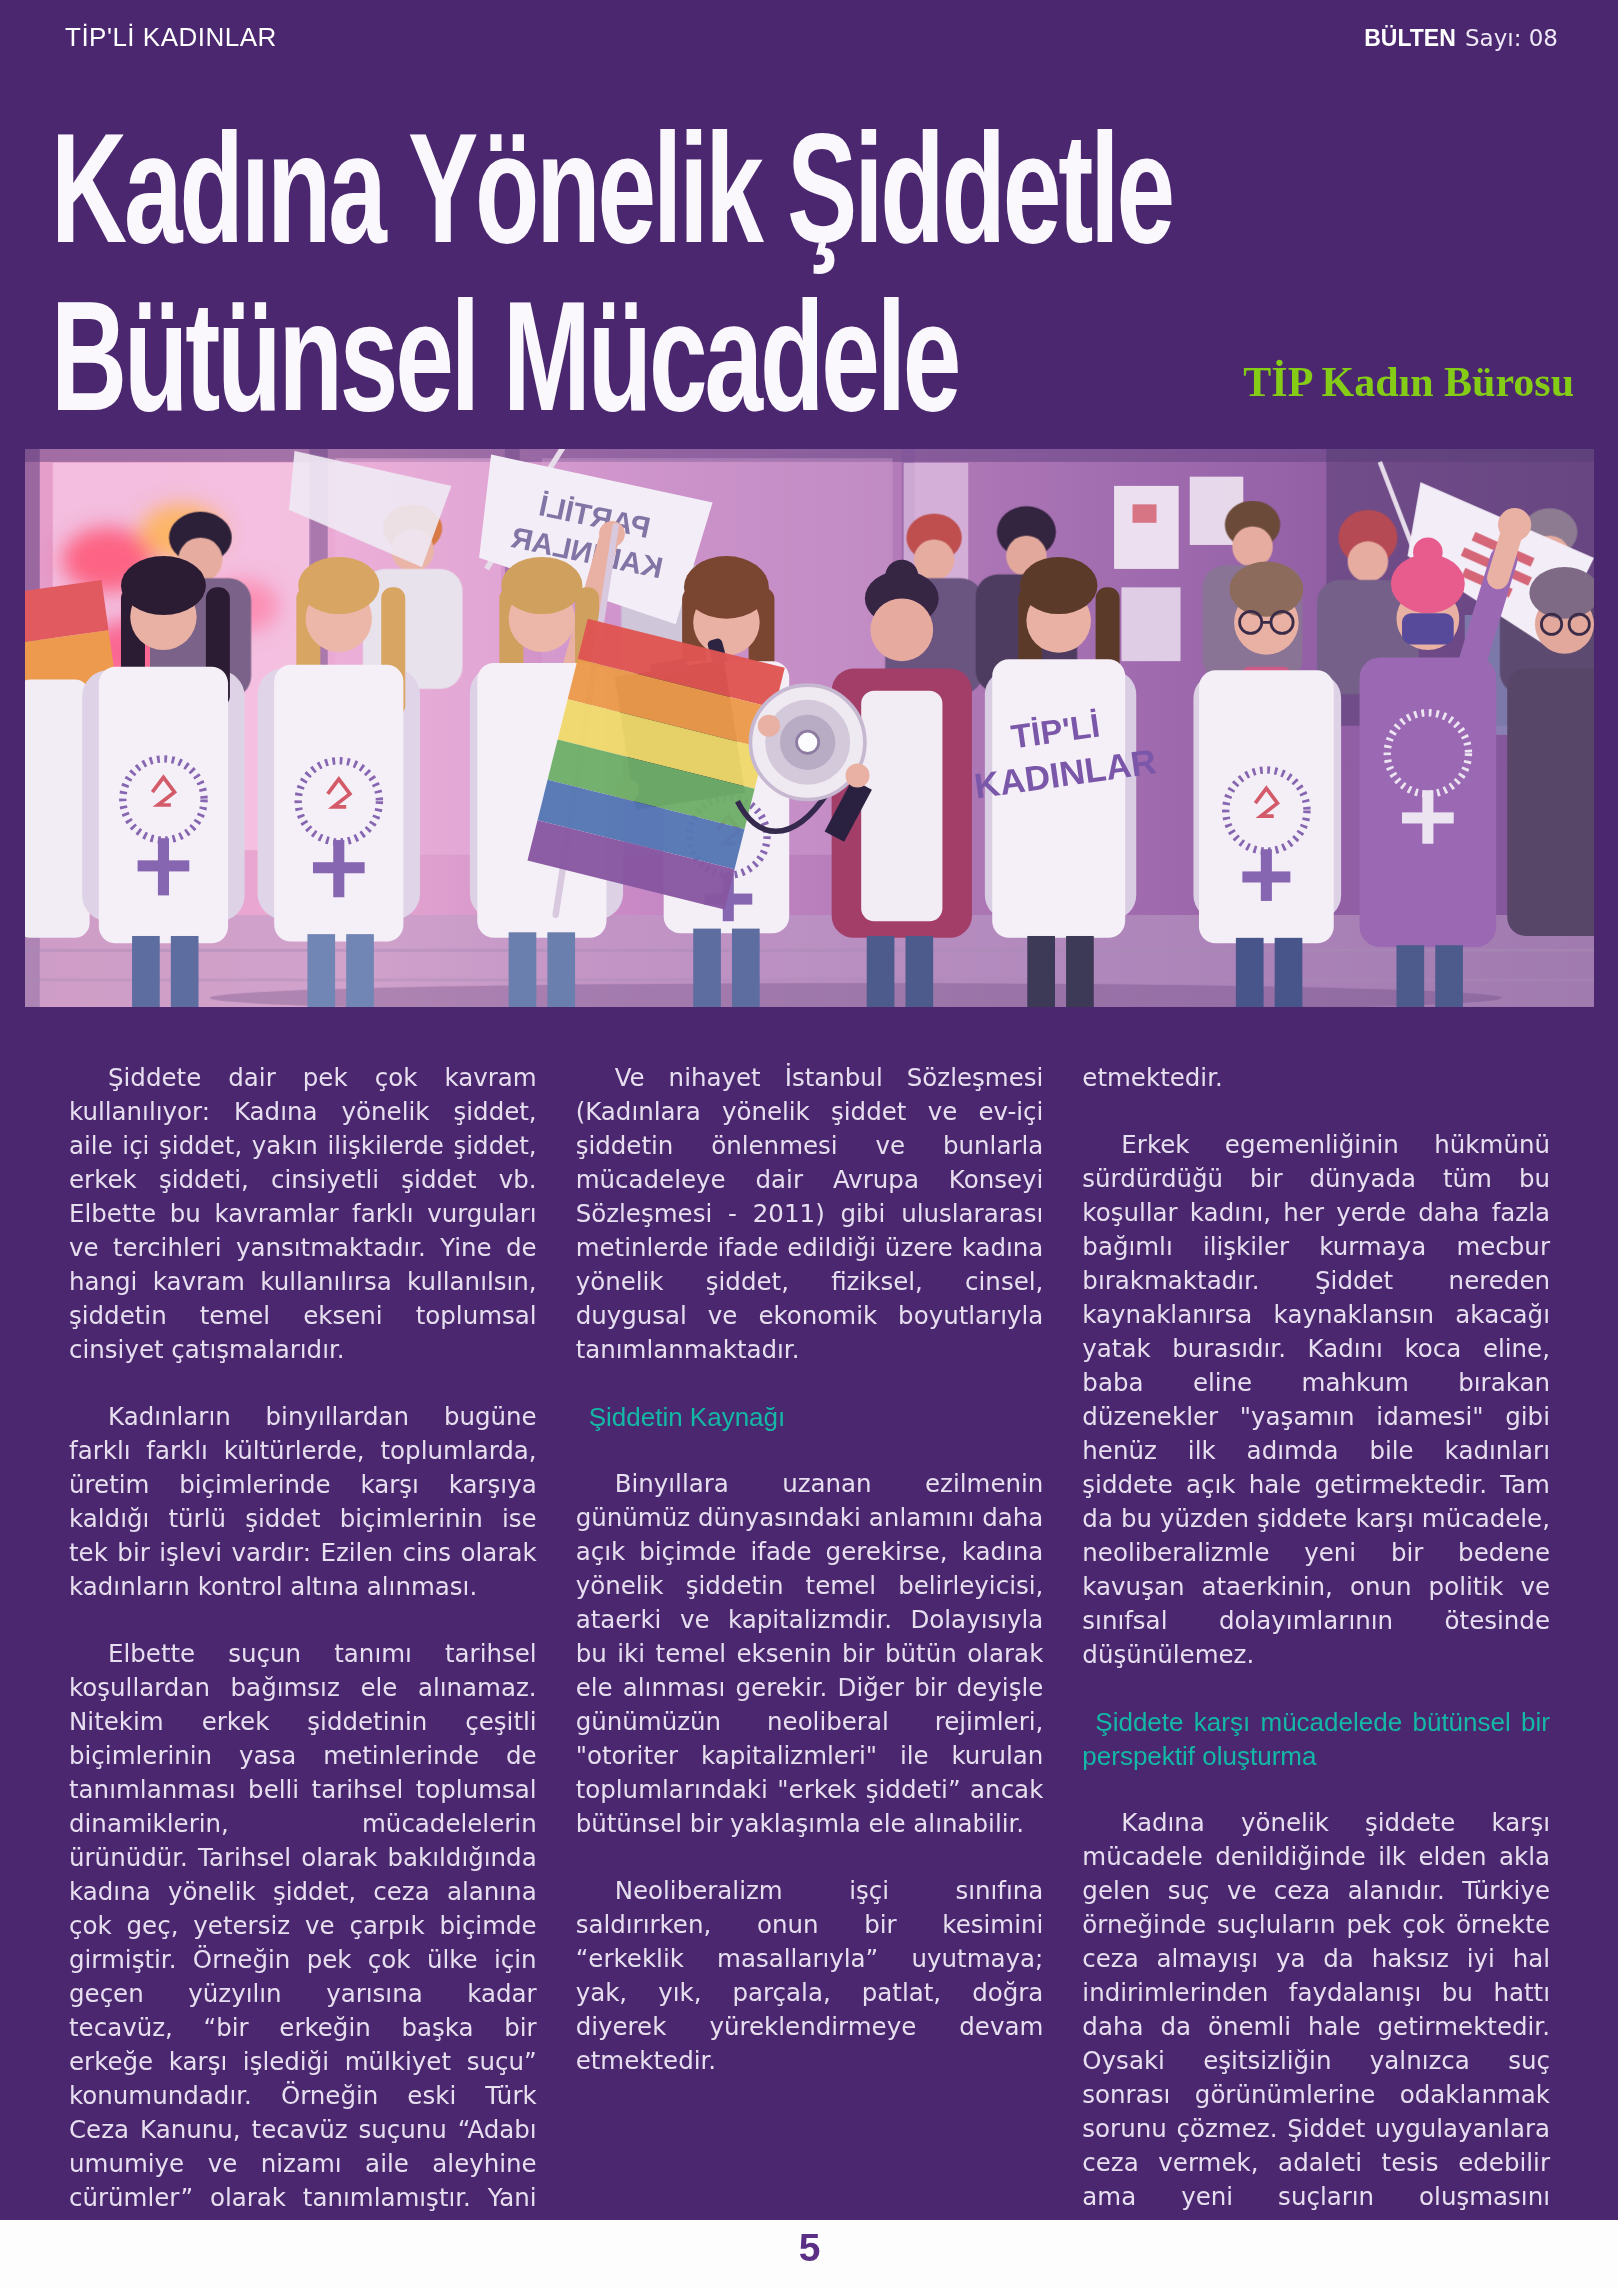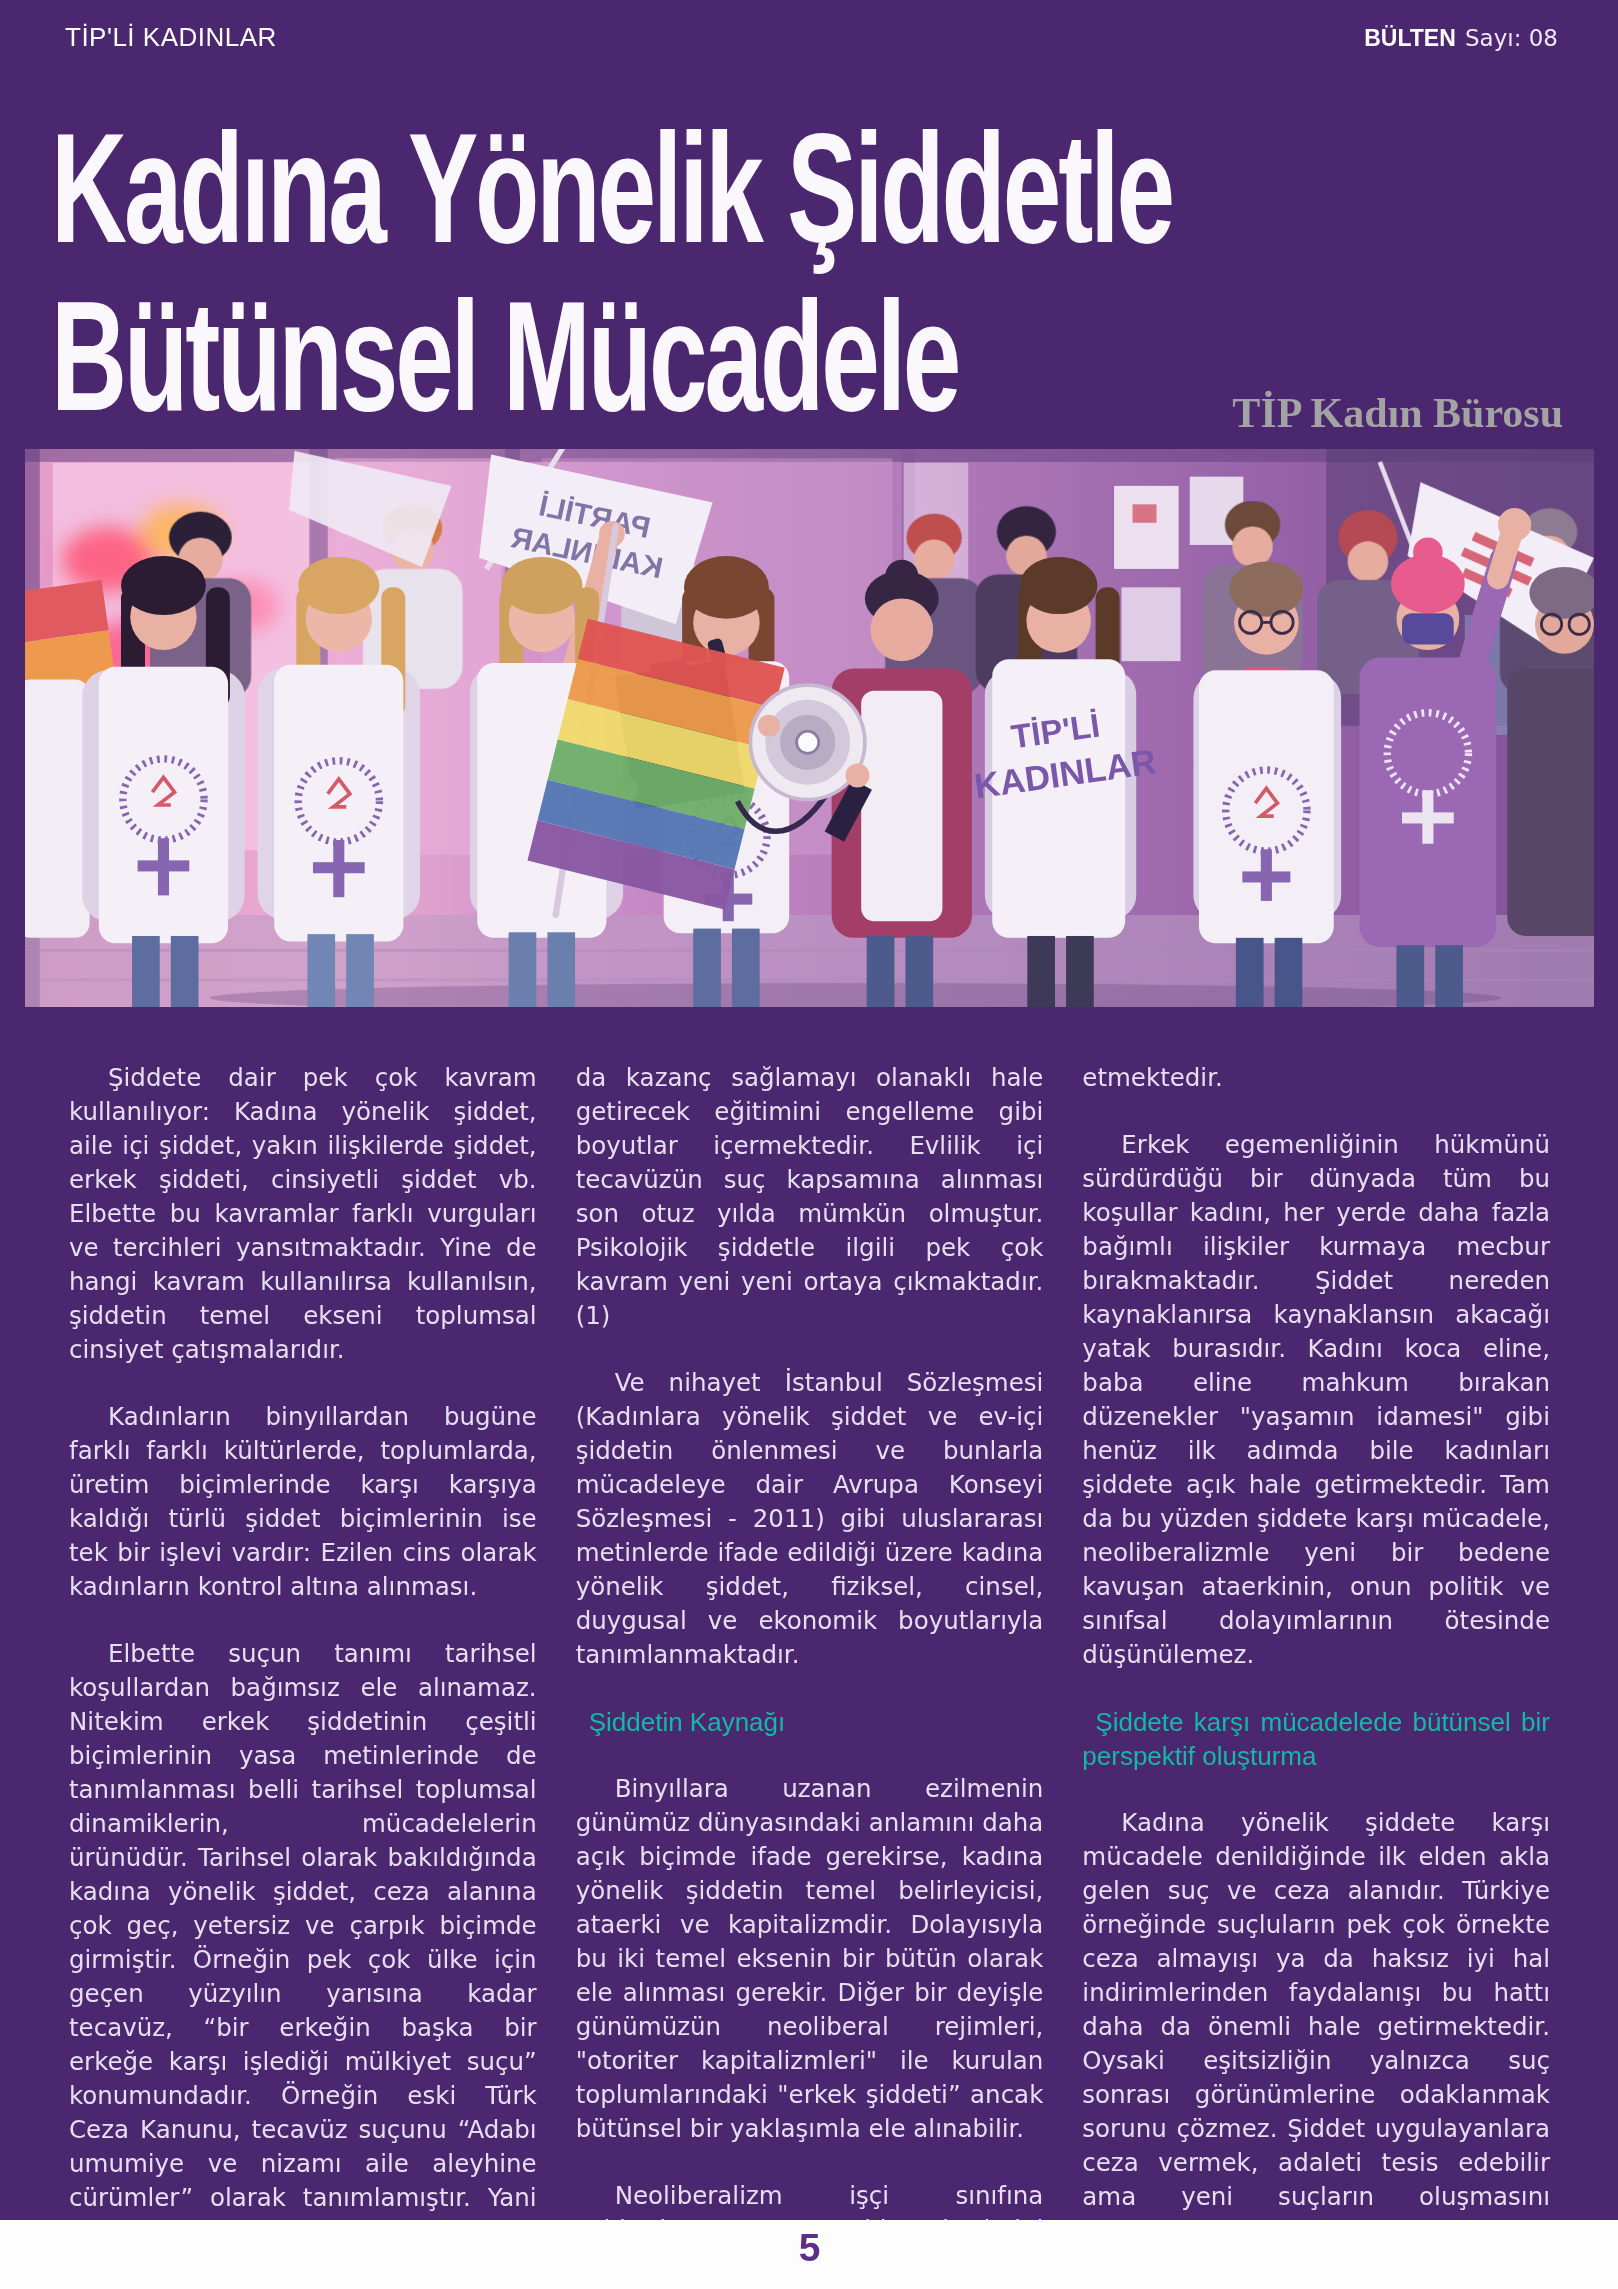--- a/index.html
+++ b/index.html
@@ -14,21 +14,21 @@
   .masthead{position:absolute;top:22px;left:65px;right:61px;display:flex;justify-content:space-between;align-items:baseline;color:#ffffff;}
   .brand{font-family:"Liberation Sans",sans-serif;font-weight:normal;font-size:26px;letter-spacing:0.5px;}
   .issue{font-size:23px;color:#efe8f6;}
   .issue .b{font-family:"Liberation Sans",sans-serif;font-weight:bold;color:#ffffff;margin-right:9.2px;text-align:center;}
   
   .title-block{position:absolute;top:111px;left:51px;width:1523px;color:#fbf8fd;}
   .tline{display:inline-block;font-family:"Liberation Sans",sans-serif;font-weight:bold;
          font-size:155px;letter-spacing:-4.6px;transform:scaleX(.68);transform-origin:0 50%;
          white-space:nowrap;line-height:1;}
   .trow{height:168px;}
-  .byline{position:absolute;top:247px;right:11px;font-family:"Liberation Serif",serif;font-weight:bold;font-size:42px;color:#a3a3a3;margin-top:31px;}
+  .byline{position:absolute;top:247px;right:0px;font-family:"Liberation Serif",serif;font-weight:bold;font-size:42px;color:#84cc16;}
   
   .photo{position:absolute;left:25px;top:449px;width:1569px;height:558px;margin:0;}
   .photo svg{display:block;width:100%;height:100%;}
   
   .columns{
     position:absolute;top:1061px;left:69px;width:1481px;
     display:grid;grid-template-columns:repeat(3,1fr);column-gap:39px;
     color:#e7dff0;font-size:24.5px;line-height:34px;text-align:justify;
   }
   .columns p{margin:0 0 33px 0;}
@@ -348,21 +348,20 @@
   </figure>
 
   <main class="columns">
     <div class="col">
       <p class="indent">Şiddete dair pek çok kavram kullanılıyor: Kadına yönelik şiddet, aile içi şiddet, yakın ilişkilerde şiddet, erkek şiddeti, cinsiyetli şiddet vb. Elbette bu kavramlar farklı vurguları ve tercihleri yansıtmaktadır. Yine de hangi kavram kullanılırsa kullanılsın, şiddetin temel ekseni toplumsal cinsiyet çatışmalarıdır.</p>
       <p class="indent">Kadınların binyıllardan bugüne farklı farklı kültürlerde, toplumlarda, üretim biçimlerinde karşı karşıya kaldığı türlü şiddet biçimlerinin ise tek bir işlevi vardır: Ezilen cins olarak kadınların kontrol altına alınması.</p>
       <p class="indent">Elbette suçun tanımı tarihsel koşullardan bağımsız ele alınamaz. Nitekim erkek şiddetinin çeşitli biçimlerinin yasa metinlerinde de tanımlanması belli tarihsel toplumsal dinamiklerin, mücadelelerin ürünüdür.  Tarihsel olarak bakıldığında kadına yönelik şiddet, ceza alanına çok geç, yetersiz ve çarpık biçimde girmiştir. Örneğin pek çok ülke için geçen yüzyılın yarısına kadar tecavüz, “bir erkeğin başka bir erkeğe karşı işlediği mülkiyet suçu” konumundadır. Örneğin eski Türk Ceza Kanunu, tecavüz suçunu “Adabı umumiye ve nizamı aile aleyhine cürümler” olarak tanımlamıştır. Yani TCK, tecavüzü, bedensel ve bireysel olarak ayrı bir varlık olan kadına karşı işlenmiş bir suç olarak değil, koca ya da babanın reisi olduğu aileye karşı işlenmiş bir suç olarak görmüştür.</p>
 
     </div>
     <div class="col">
-      <p class="cont">da kazanç sağlamayı olanaklı hale getirecek eğitimini engelleme gibi boyutlar içermektedir. Evlilik içi tecavüzün suç kapsamına alınması son otuz yılda mümkün olmuştur. Psikolojik şiddetle ilgili pek çok kavram yeni yeni ortaya çıkmaktadır. (1)</p>
       <p class="indent">Ve nihayet İstanbul Sözleşmesi (Kadınlara yönelik şiddet ve ev-içi şiddetin önlenmesi ve bunlarla mücadeleye dair Avrupa Konseyi Sözleşmesi - 2011) gibi uluslararası metinlerde ifade edildiği üzere kadına yönelik şiddet, fiziksel, cinsel, duygusal ve ekonomik boyutlarıyla tanımlanmaktadır.</p>
       <p class="subhead">Şiddetin Kaynağı</p>
       <p class="indent">Binyıllara uzanan ezilmenin günümüz dünyasındaki anlamını daha açık biçimde ifade gerekirse, kadına yönelik şiddetin temel belirleyicisi, ataerki ve kapitalizmdir. Dolayısıyla bu iki temel eksenin bir bütün olarak ele alınması gerekir. Diğer bir deyişle günümüzün neoliberal rejimleri, "otoriter kapitalizmleri" ile kurulan toplumlarındaki "erkek şiddeti” ancak bütünsel bir yaklaşımla ele alınabilir.</p>
       <p class="indent">Neoliberalizm işçi sınıfına saldırırken, onun bir kesimini “erkeklik masallarıyla” uyutmaya; yak, yık, parçala, patlat, doğra diyerek yüreklendirmeye devam etmektedir.</p>
 
     </div>
     <div class="col">
       <p class="cont">etmektedir.</p>
       <p class="indent">Erkek egemenliğinin hükmünü sürdürdüğü bir dünyada tüm bu koşullar kadını, her yerde daha fazla bağımlı ilişkiler kurmaya mecbur bırakmaktadır. Şiddet nereden kaynaklanırsa kaynaklansın akacağı yatak burasıdır. Kadını koca eline, baba eline mahkum bırakan düzenekler "yaşamın idamesi" gibi henüz ilk adımda bile kadınları şiddete açık hale getirmektedir. Tam da bu yüzden şiddete karşı mücadele, neoliberalizmle yeni bir bedene kavuşan ataerkinin, onun politik ve sınıfsal dolayımlarının ötesinde düşünülemez.</p>
       <p class="subhead">Şiddete karşı mücadelede bütünsel bir perspektif oluşturma</p>

